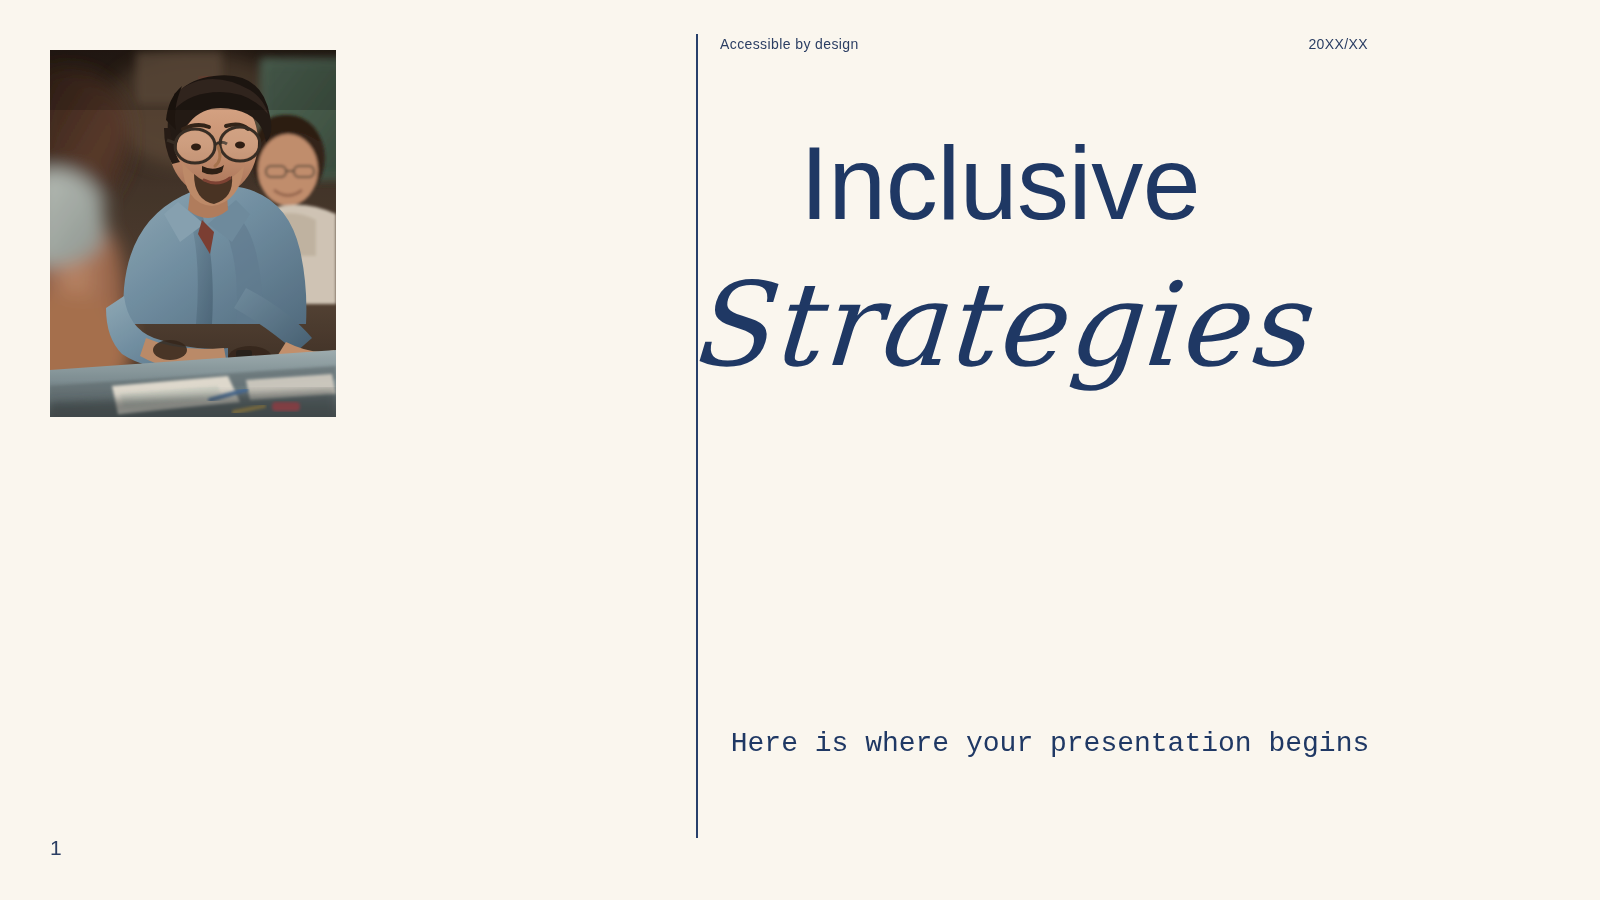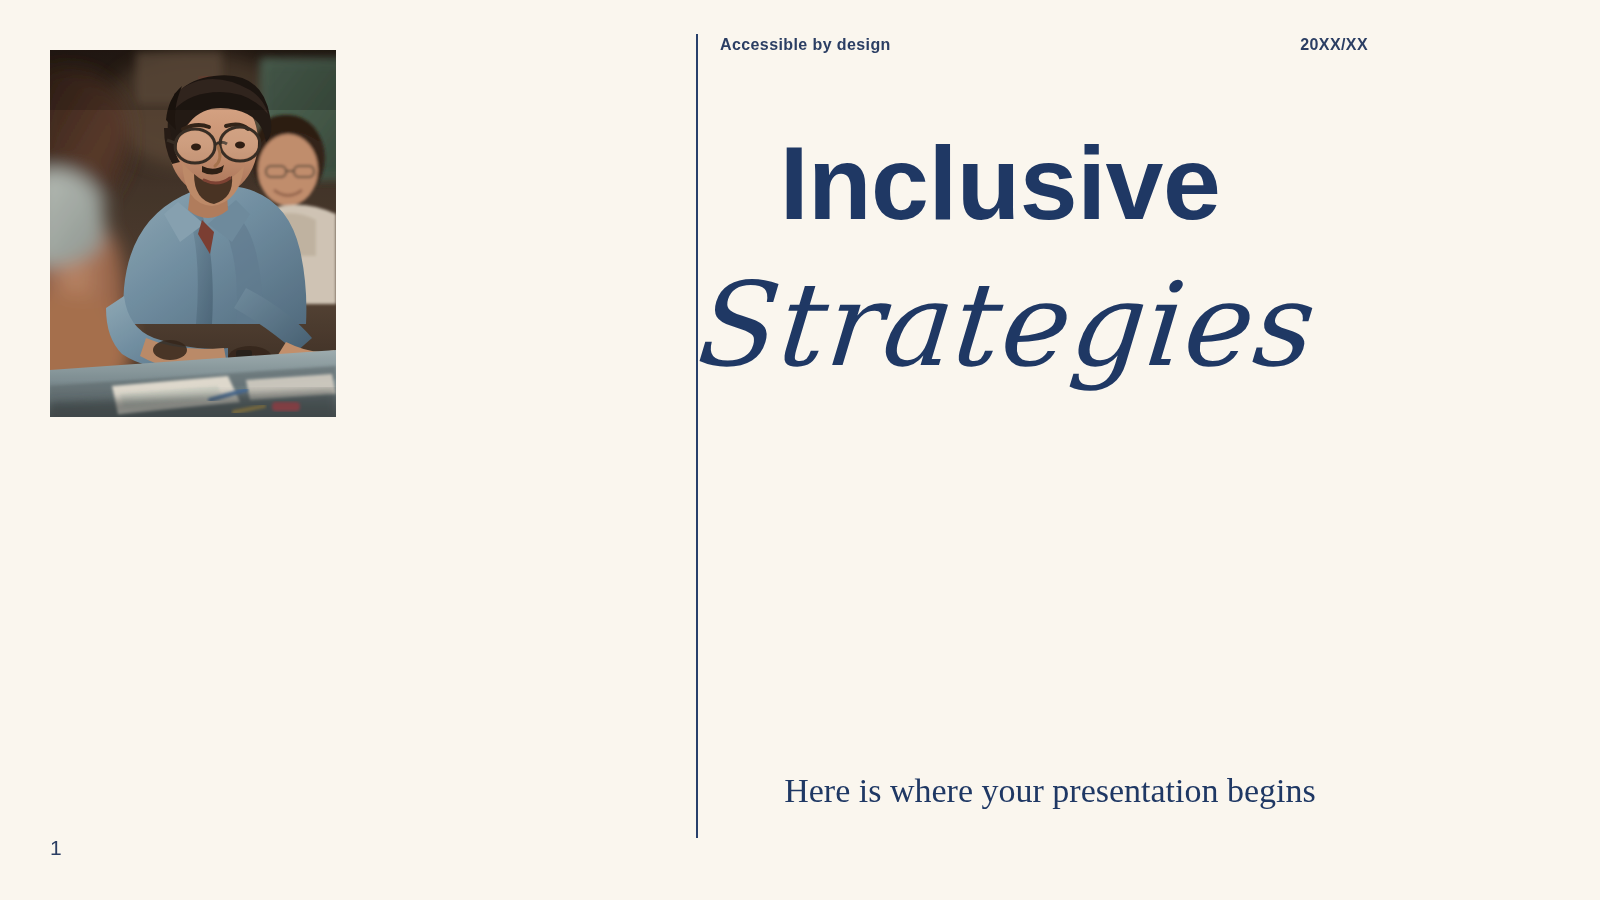--- a/index.html
+++ b/index.html
@@ -55,38 +55,38 @@
     left: 720px;
     top: 36px;
     width: 648px;
     display: flex;
     justify-content: space-between;
     align-items: baseline;
   }
   .header .eyebrow,
   .header .date {
     font-family: "Liberation Sans", sans-serif;
-    font-size: 16px;
-    font-weight: 700;
+    font-size: 14px;
+    font-weight: 400;
     letter-spacing: 0.4px;
     color: #2B3E63;
     white-space: nowrap;
   }
 
   
   .title-block {
     position: absolute;
     left: 700px;
     top: 112px;
     width: 600px;
     text-align: center;
   }
   .title-line {
     font-family: "Liberation Sans", sans-serif;
-    font-weight: 700;
+    font-weight: 400;
     font-size: 104px;
     line-height: 1.38;
     letter-spacing: -0.5px;
     color: #1F3864;
     white-space: nowrap;
   }
   .title-script {
     font-family: "DejaVu Serif", serif;
     font-style: italic;
     font-weight: 400;
@@ -96,26 +96,26 @@
     color: #1F3864;
     white-space: nowrap;
     margin-top: -6px;
     transform: skewX(-6deg);
   }
 
   
   .subtitle {
     position: absolute;
     left: 700px;
-    top: 772px;
+    top: 728px;
     width: 700px;
     text-align: center;
-    font-family: Liberation Serif, serif;
+    font-family: Liberation Mono, monospace;
     font-weight: 400;
-    font-size: 34px;
+    font-size: 28px;
     letter-spacing: 0px;
     color: #1F3864;
     white-space: nowrap;
   }
 
   
   .page-number {
     position: absolute;
     left: 50px;
     top: 836px;

